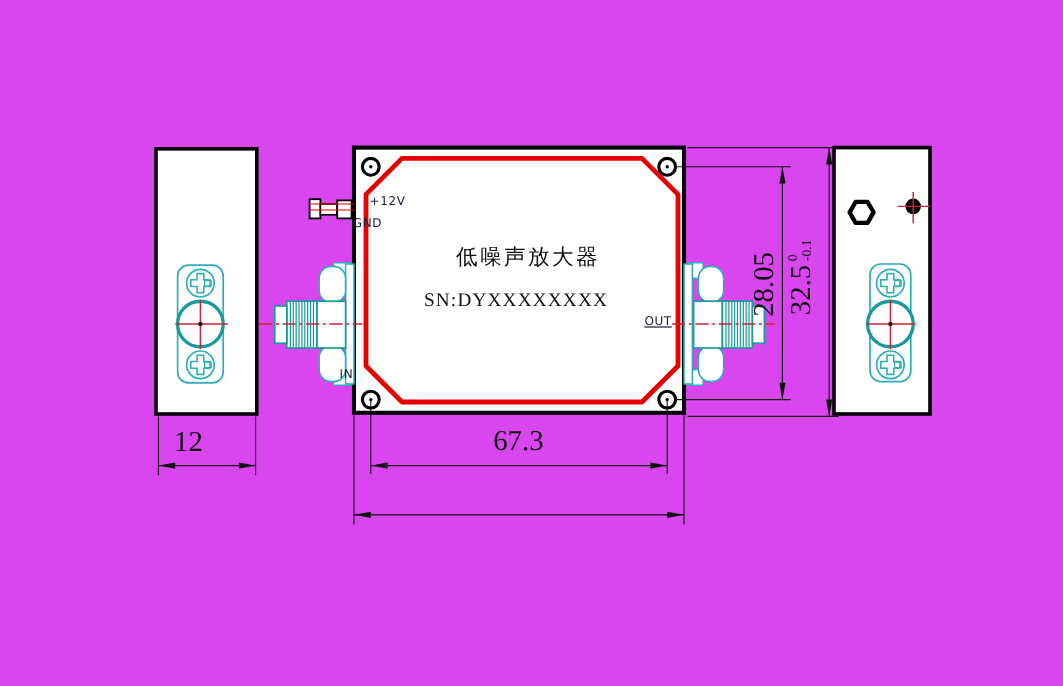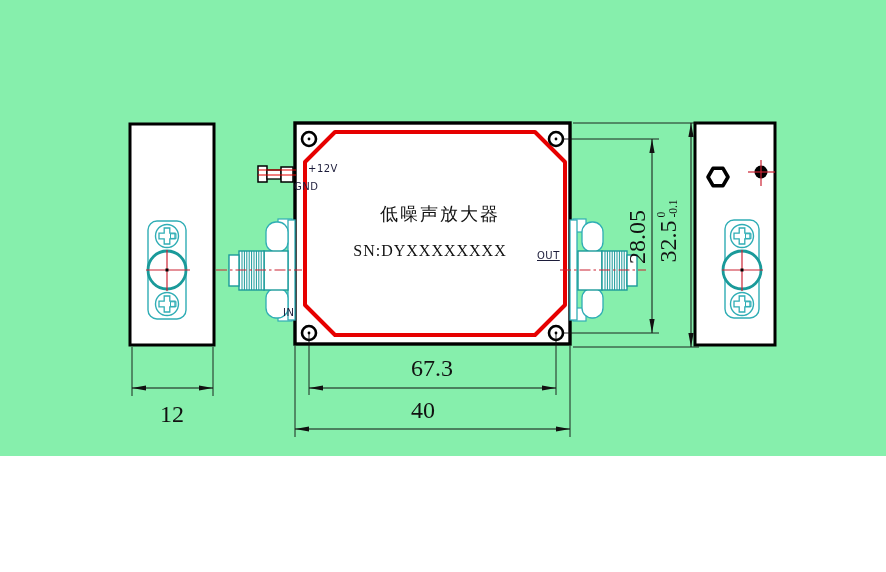--- a/index.html
+++ b/index.html
@@ -1,17 +1,17 @@
 <!DOCTYPE html>
 <html><head>
 <meta charset="utf-8">
 <style>
   html,body{margin:0;padding:0;background:#ffffff;}
   .canvas{
-    position:relative;width:886px;height:456px;background:#86efac;overflow:hidden;
+    position:relative;width:886px;height:572px;background:#d946ef;overflow:hidden;
     font-family:"Liberation Serif", serif;color:#000;
   }
   .txt{position:absolute;white-space:nowrap;}
   .dim{font-size:24px;font-family:"Liberation Serif", serif;color:#111;text-align:center;}
   .small-label{font-size:10px;font-family:"DejaVu Sans", sans-serif;color:#1c1c3a;letter-spacing:0.5px;}
   .title-cn{font-size:18px;font-family:"DejaVu Sans", sans-serif;color:#111;text-align:center;letter-spacing:2px;}
   .serial{font-size:16px;font-family:"Liberation Serif", serif;color:#111;text-align:center;letter-spacing:1px;}
   .rot{transform:rotate(-90deg);transform-origin:center center;display:flex;align-items:center;justify-content:center;}
   .tolstack{display:flex;flex-direction:column;font-size:11.5px;line-height:1.05;margin-left:3px;margin-top:-2px;text-align:left;}
   svg{position:absolute;left:0;top:0;}
@@ -189,28 +189,27 @@
         <line x1="691" y1="123" x2="691" y2="347" stroke-width="1"></line>
         <polygon points="691,123 688.4,137 693.6,137" stroke="none"></polygon>
         <polygon points="691,347 688.4,333 693.6,333" stroke="none"></polygon>
       </g>
     </g>
   </svg>
 
   <div class="txt small-label" style="left:308px;top:163px;">+12V</div>
   <div class="txt small-label" style="left:294px;top:181px;">GND</div>
   <div class="txt small-label" style="left:283px;top:263px;margin-top:44px;">IN</div>
-  <div class="txt small-label" style="left:537px;top:250px;text-decoration:underline;">OUT</div>
+  <div class="txt small-label" style="left:537px;top:263px;text-decoration:underline;">OUT</div>
 
   <div class="txt serial" style="left:330px;top:242px;width:200px;">SN:DYXXXXXXXX</div>
   <div class="txt title-cn" style="left:340px;top:202px;width:200px;">低噪声放大器</div>
 
-  <div class="txt dim" style="left:131px;top:356px;width:82px;margin-top:45px;">12</div>
+  <div class="txt dim" style="left:116px;top:356px;width:82px;">12</div>
   <div class="txt dim" style="left:369px;top:355px;width:126px;">67.3</div>
-  <div class="txt dim" style="left:360px;top:397px;width:126px;">40</div>
 
   <div class="txt dim rot" style="left:577px;top:224px;width:120px;height:26px;">
     <span>28.05</span>
   </div>
 
   <div class="txt dim rot" style="left:601px;top:213px;width:134px;height:36px;">
     <span>32.5</span>
     <span class="tolstack">
       <span>0</span>
       <span>-0.1</span>

